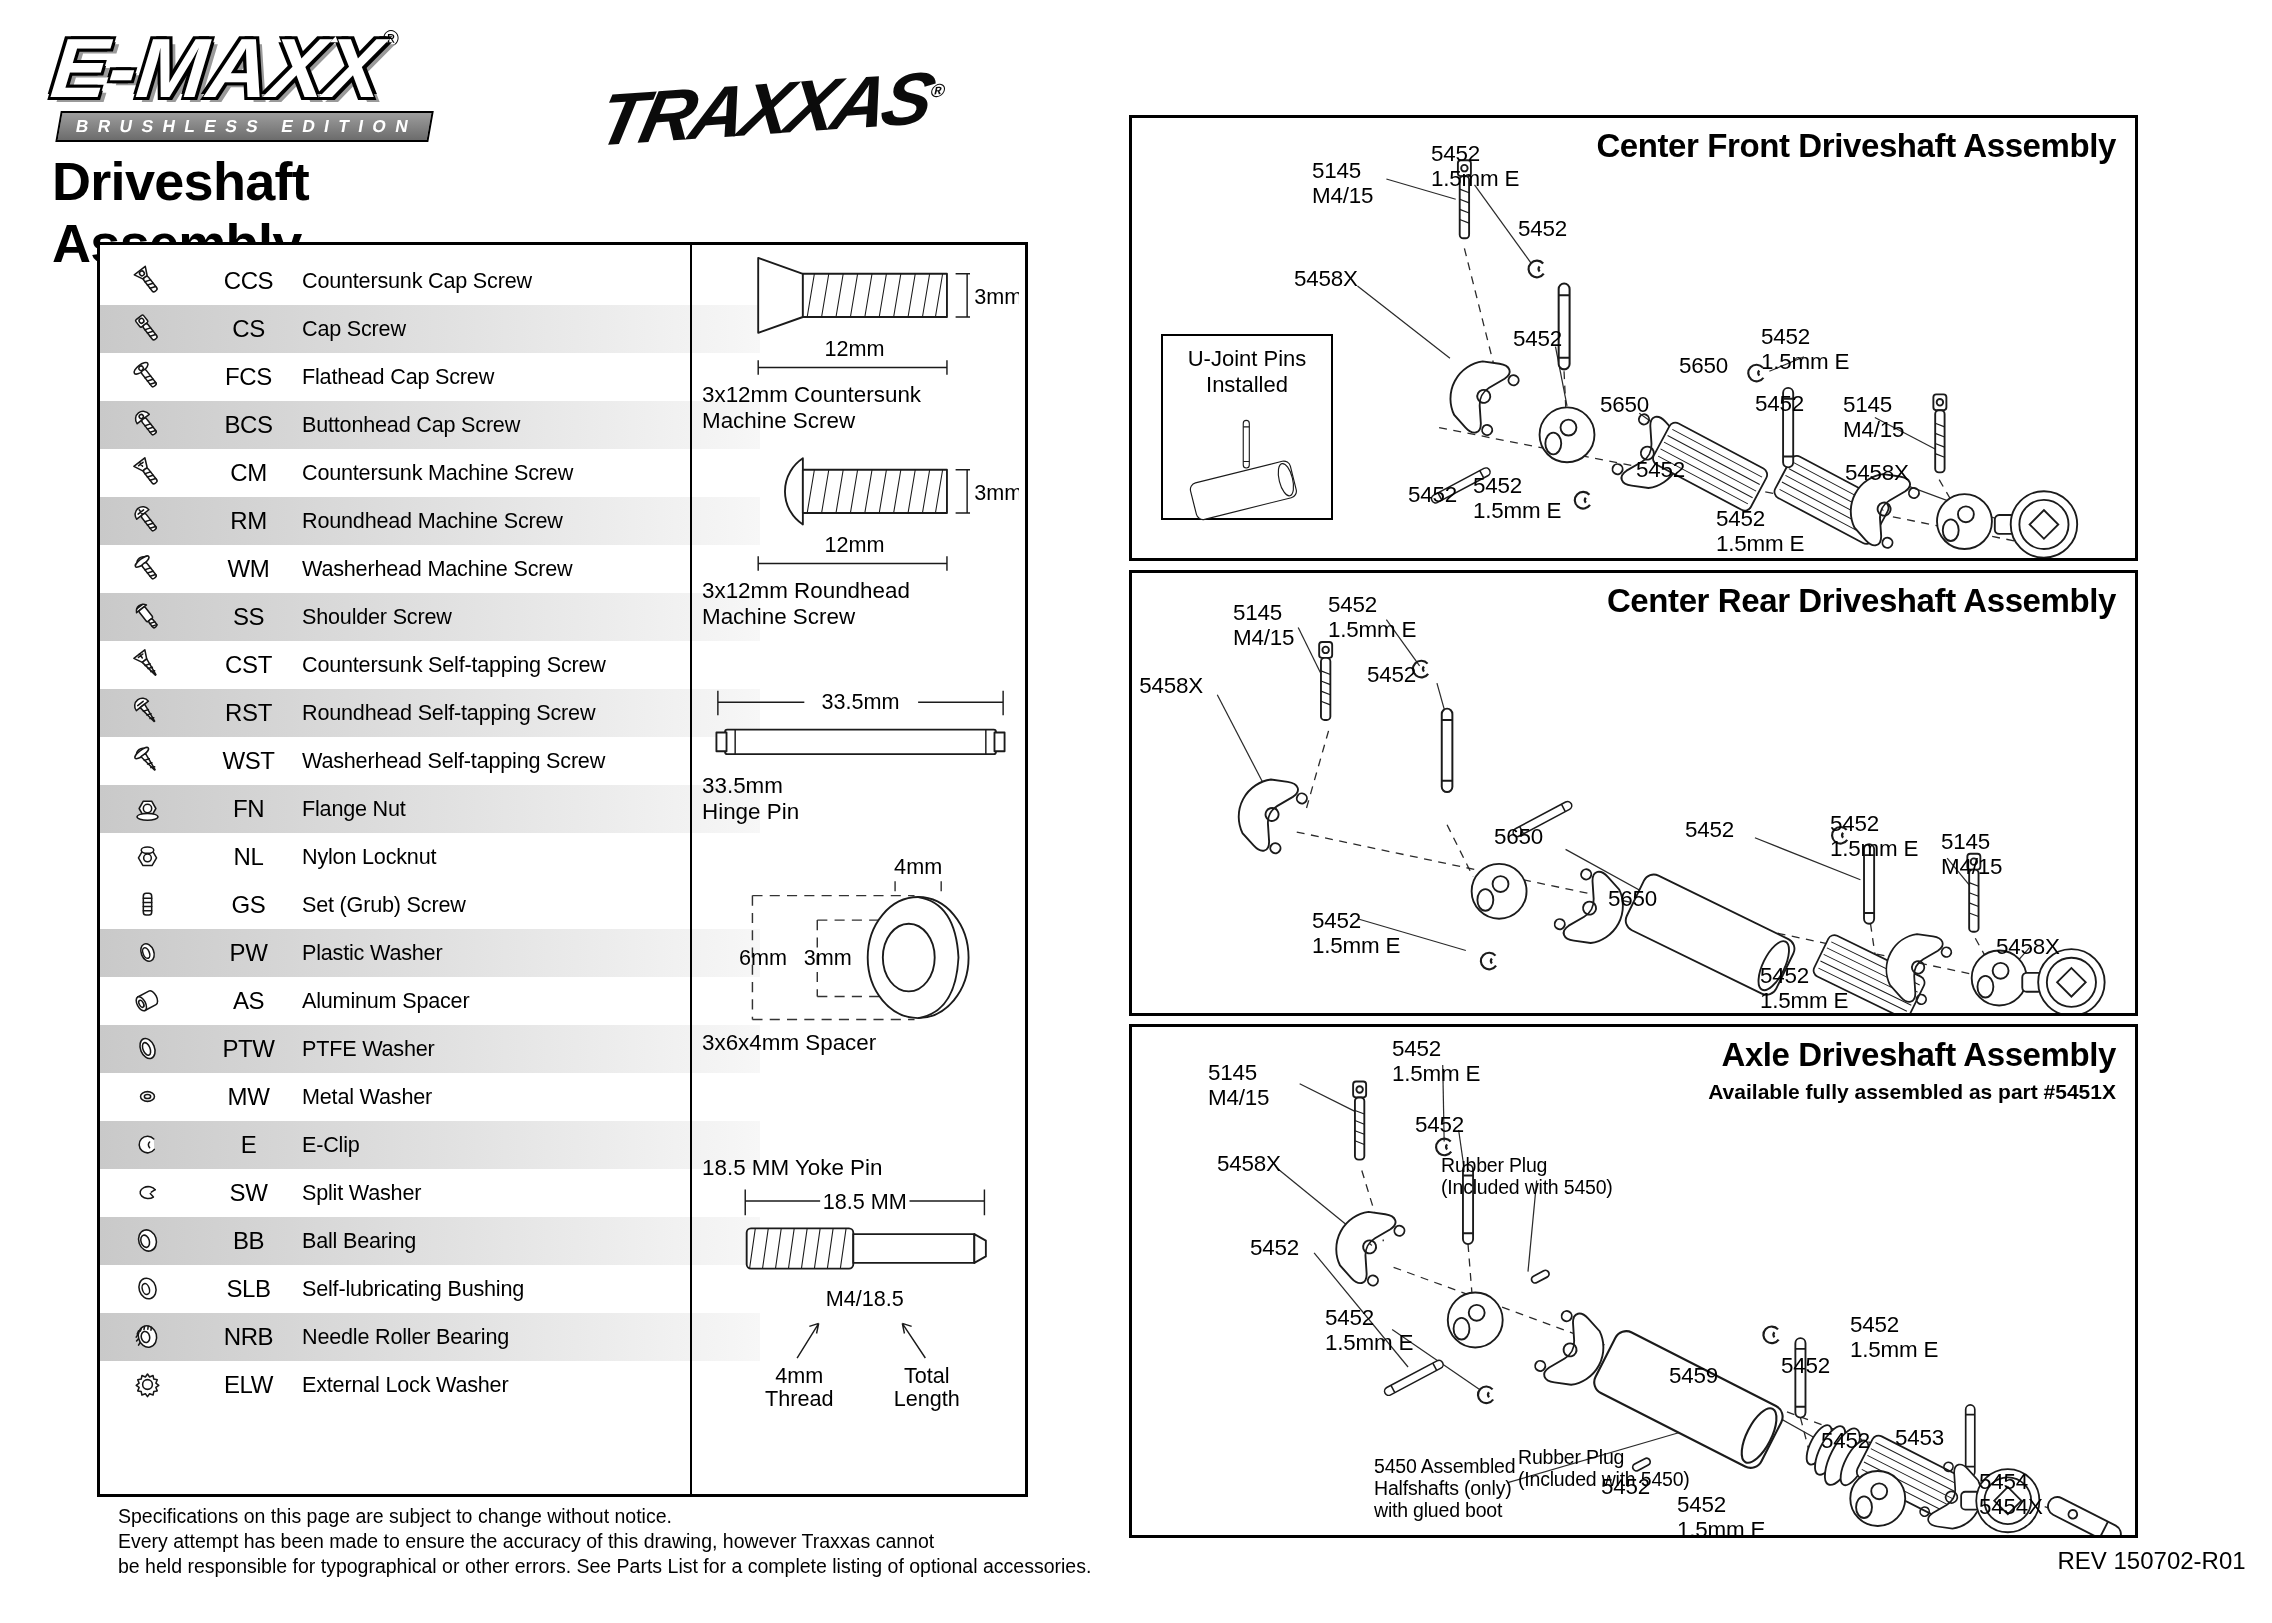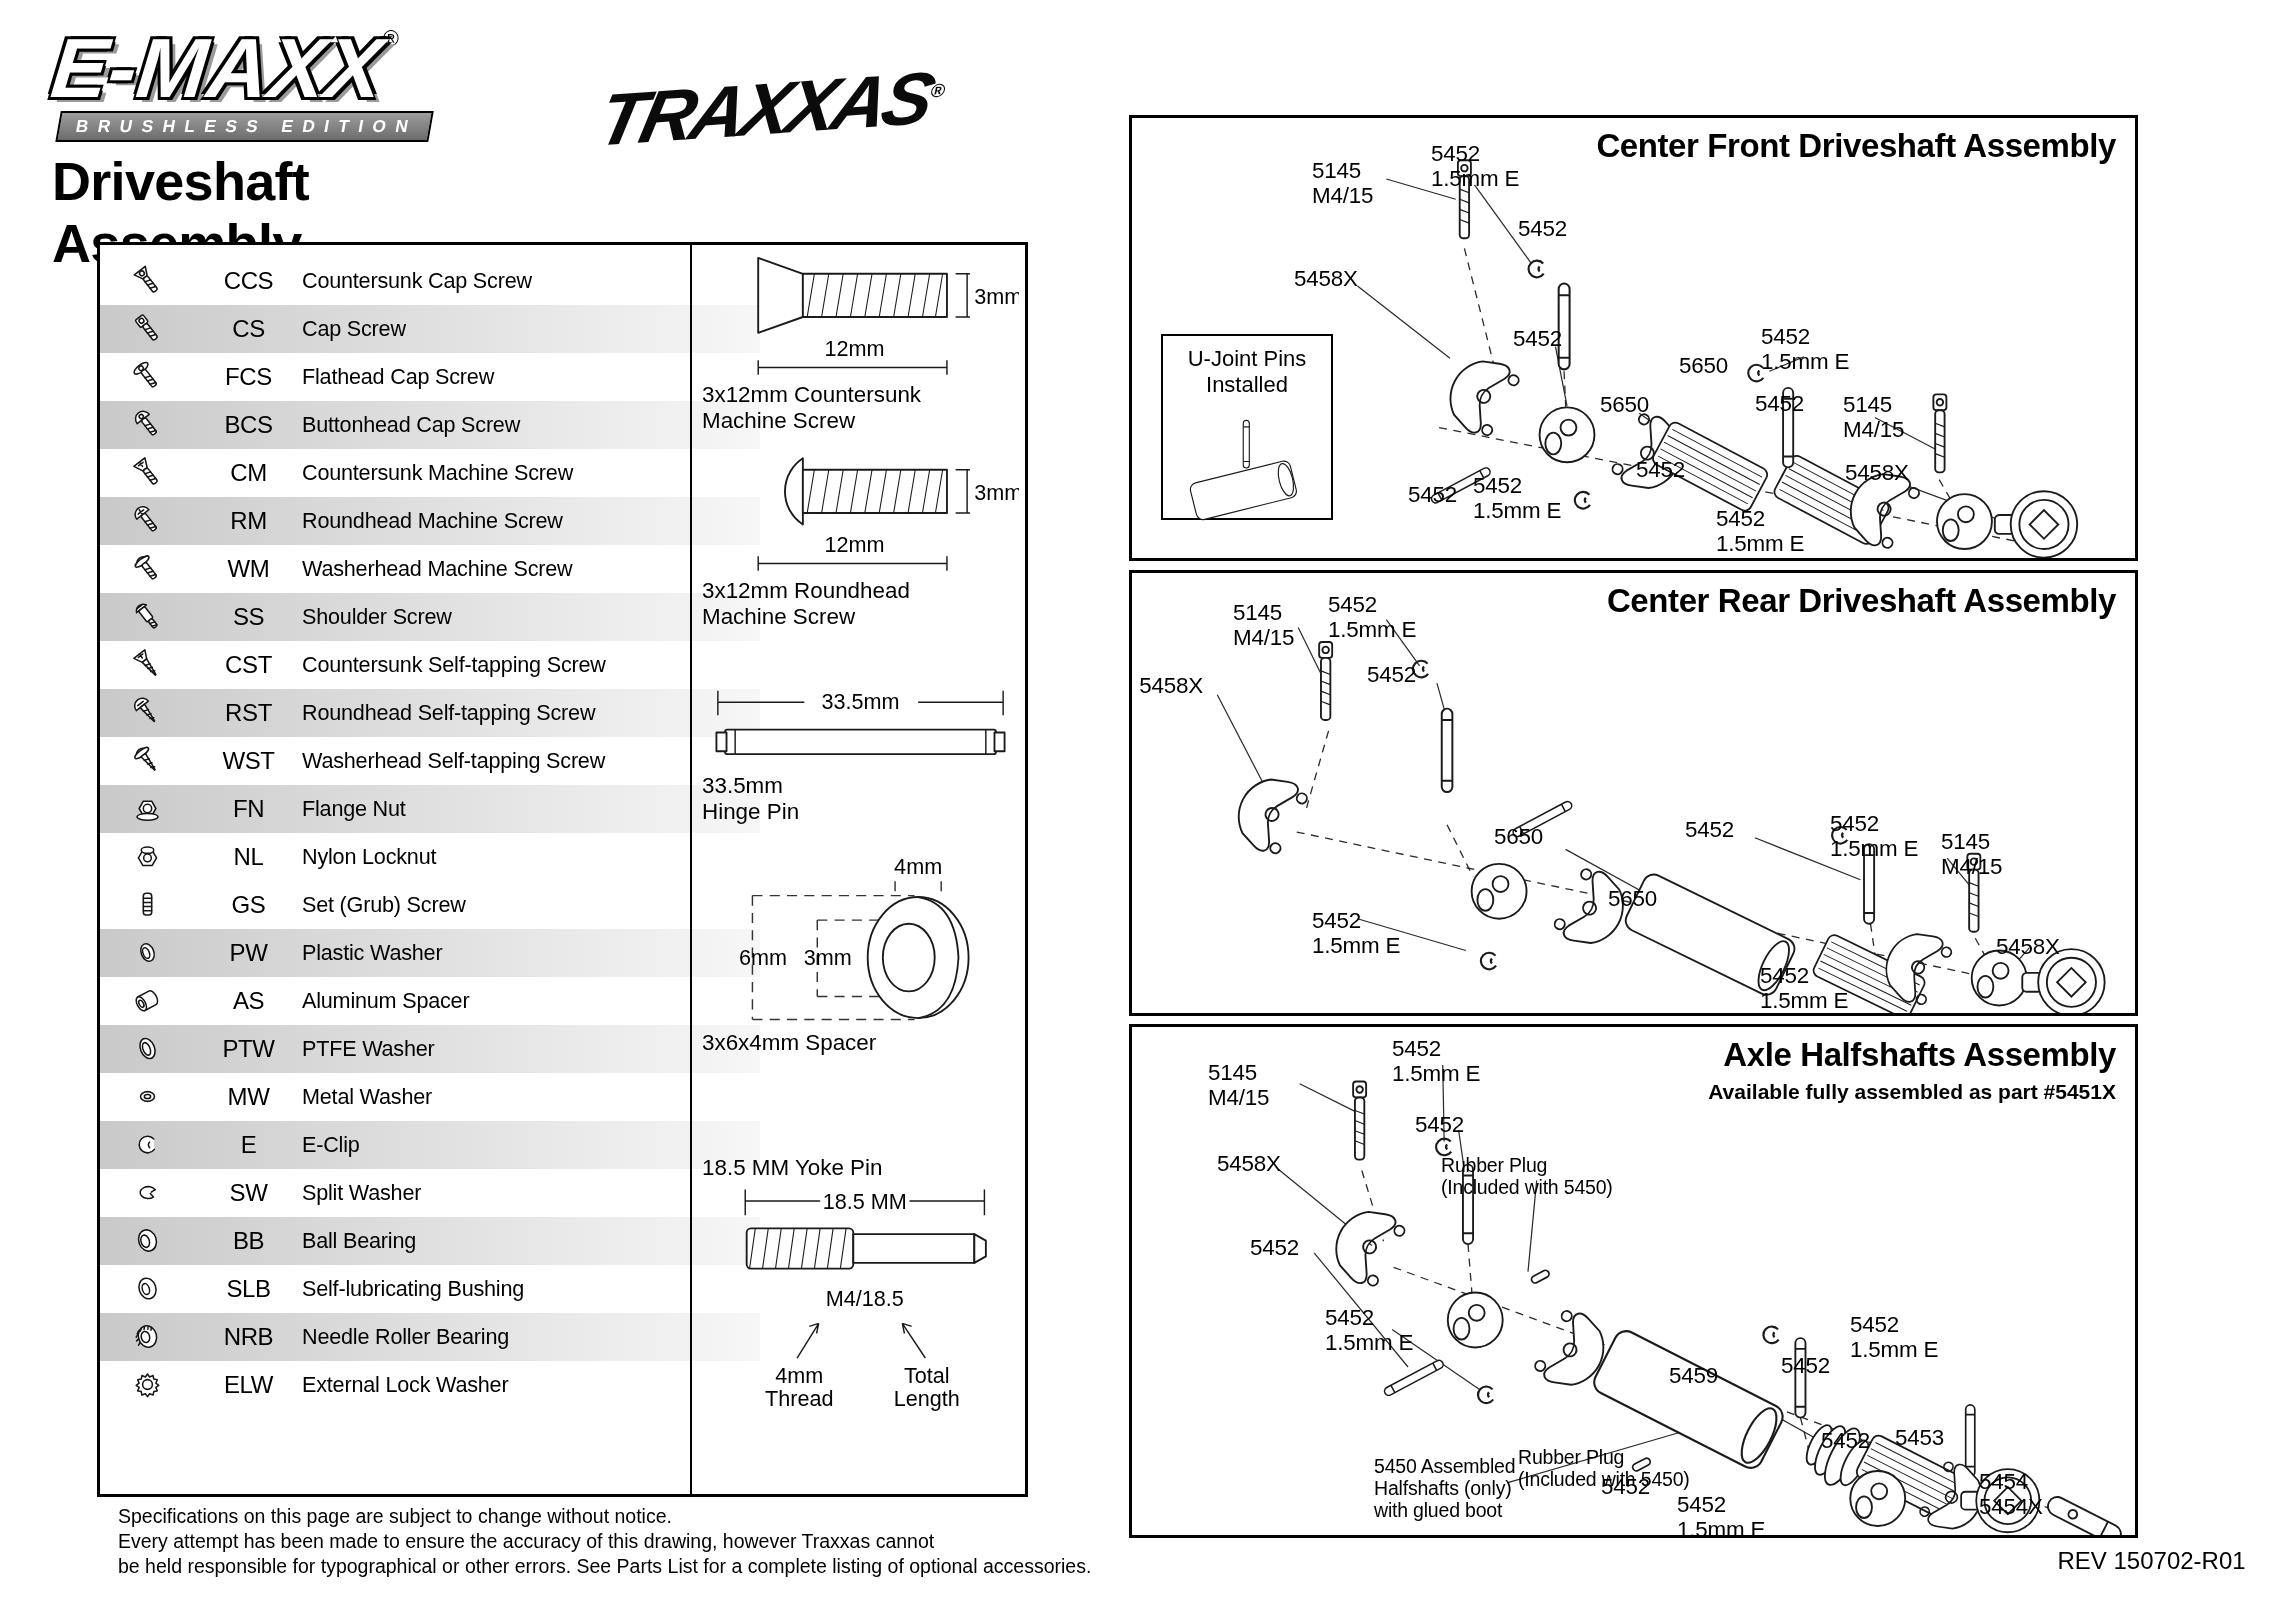--- a/index.html
+++ b/index.html
@@ -729,21 +729,21 @@
       <use href="#p-spline" transform="translate(1082,625) rotate(27) scale(0.95)"></use>
       <use href="#p-pin" transform="translate(925,485)"></use>
       <use href="#p-eclip" transform="translate(885,425)"></use>
       <use href="#p-plug" transform="translate(705,605) rotate(62)"></use>
       <use href="#p-pin" transform="translate(1160,572) scale(0.9)"></use>
       <use href="#p-cross" transform="translate(1032,652)"></use>
       <use href="#p-yoke" transform="translate(1115,640) rotate(208) scale(0.9)"></use>
       <use href="#p-cup" transform="translate(1212,655) scale(0.95)"></use>
       <use href="#p-stub" transform="translate(1318,682) rotate(27)"></use>
     </svg>
-    <div class="ptitle">Axle Halfshafts Assembly</div>
+    <div class="ptitle">Axle Driveshaft Assembly</div>
     <div class="psub">Available fully assembled as part #5451X</div>
     <div class="plabels">
         <div class="lbl" style="left: 76px; top: 33px;">
           <div>5145</div>
           <div>M4/15</div>
         </div>
         <div class="lbl" style="left: 260px; top: 8.7px;">
           <div>5452</div>
           <div>1.5mm E</div>
         </div>

